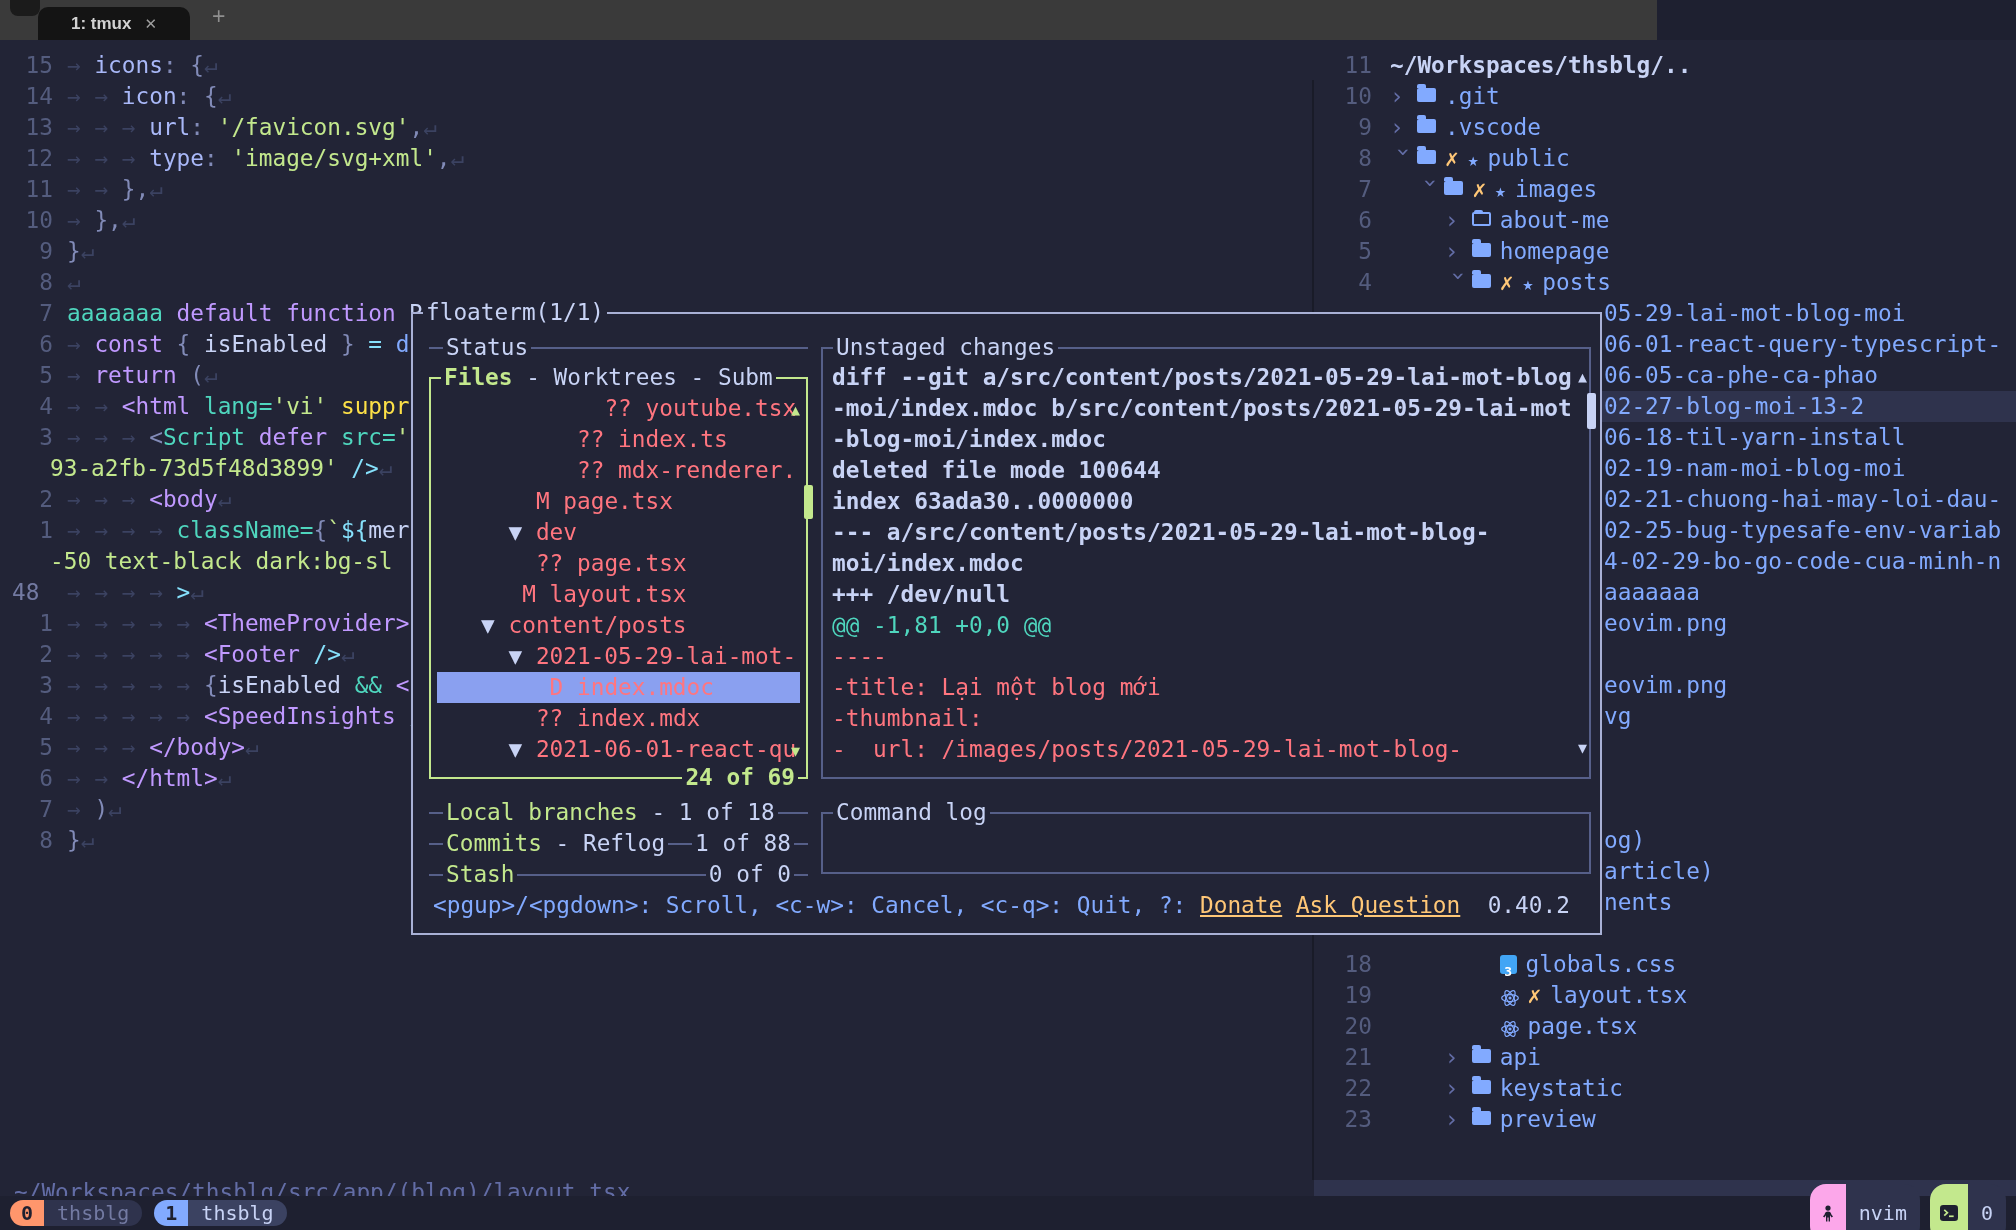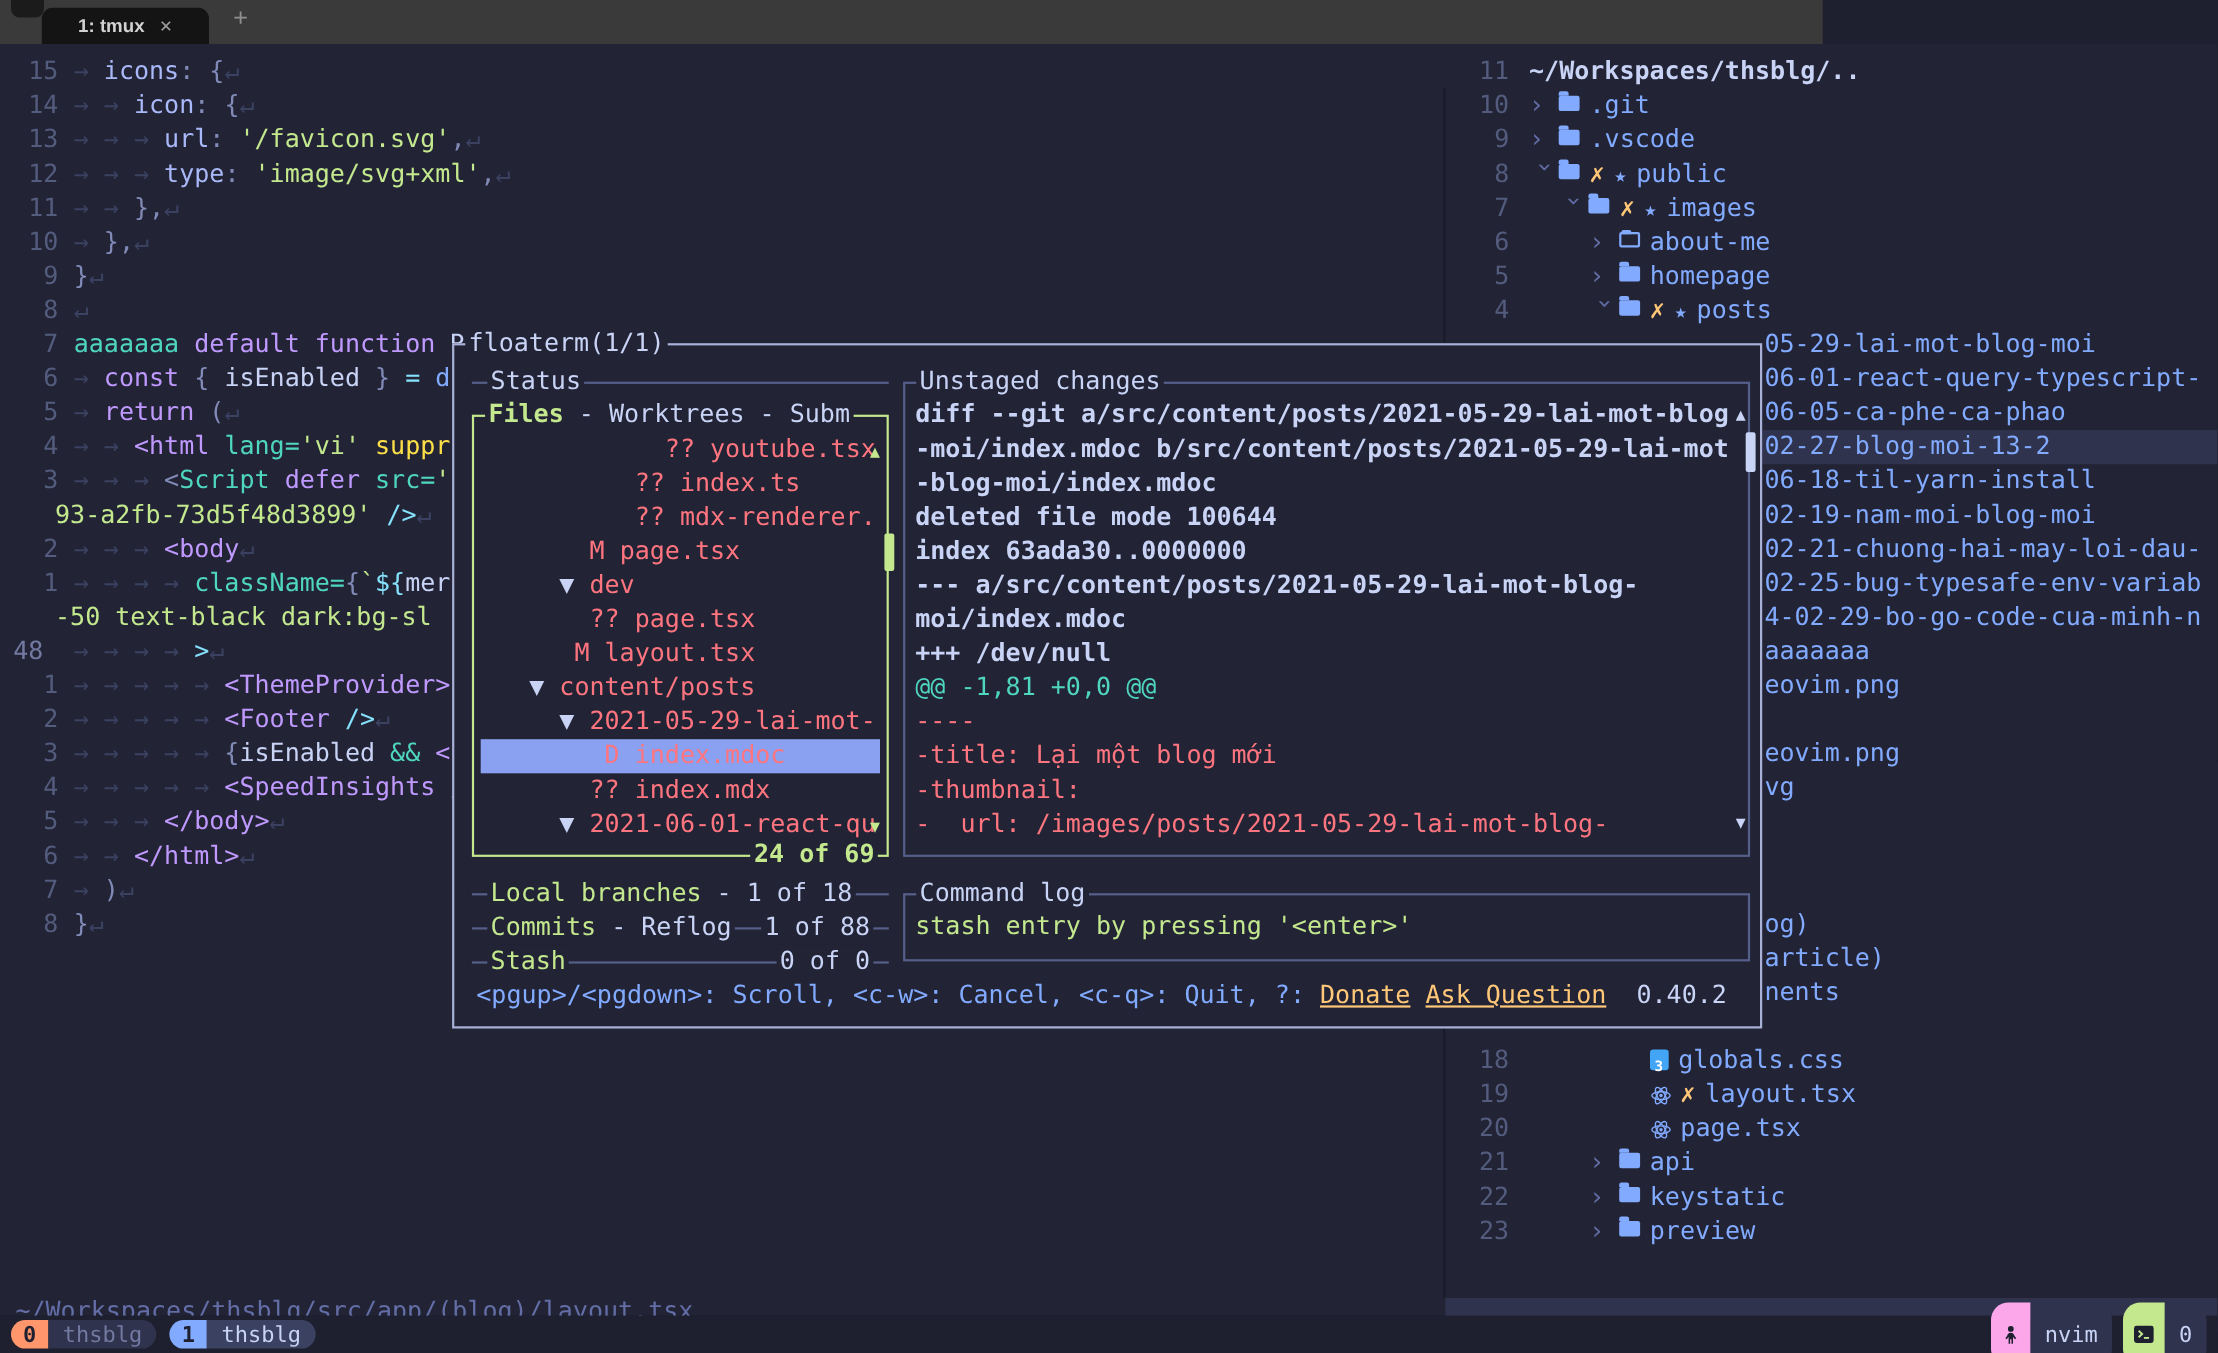--- a/index.html
+++ b/index.html
@@ -221,21 +221,20 @@
       <span class="lg-ltitle"><span class="green">Commits</span><span> - Reflog</span></span>
       <span class="lg-rtitle">1 of 88</span>
     </div>
     <div class="lg-line" style="left:16px;top:560px;width:379px;">
       <span class="lg-ltitle green">Stash</span>
       <span class="lg-rtitle">0 of 0</span>
     </div>
 
     <div class="lg-panel" style="left:408px;top:498px;width:770px;height:62px;">
       <span class="lg-title">Command log</span>
-      <div class="lg-row green" style="top:13px;">stash entry by pressing '&lt;enter&gt;'</div>
     </div>
 
     <div id="lg-keys"><span style="color: rgb(130, 170, 255);">&lt;pgup&gt;/&lt;pgdown&gt;: Scroll, &lt;c-w&gt;: Cancel, &lt;c-q&gt;: Quit, ?: </span><span style="color: rgb(255, 199, 119); text-decoration: underline;">Donate</span><span style="color: rgb(200, 211, 245);"> </span><span style="color: rgb(255, 199, 119); text-decoration: underline;">Ask Question</span><span style="color: rgb(200, 211, 245);">  0.40.2</span></div>
   </div>
 
   <div id="tmuxbar">
     <div class="twin">
       <span class="tidx" style="background:#ff966c;">0</span>
       <span class="tname" style="background:#2f334d;color:#737aa2;">thsblg</span>
     </div>

